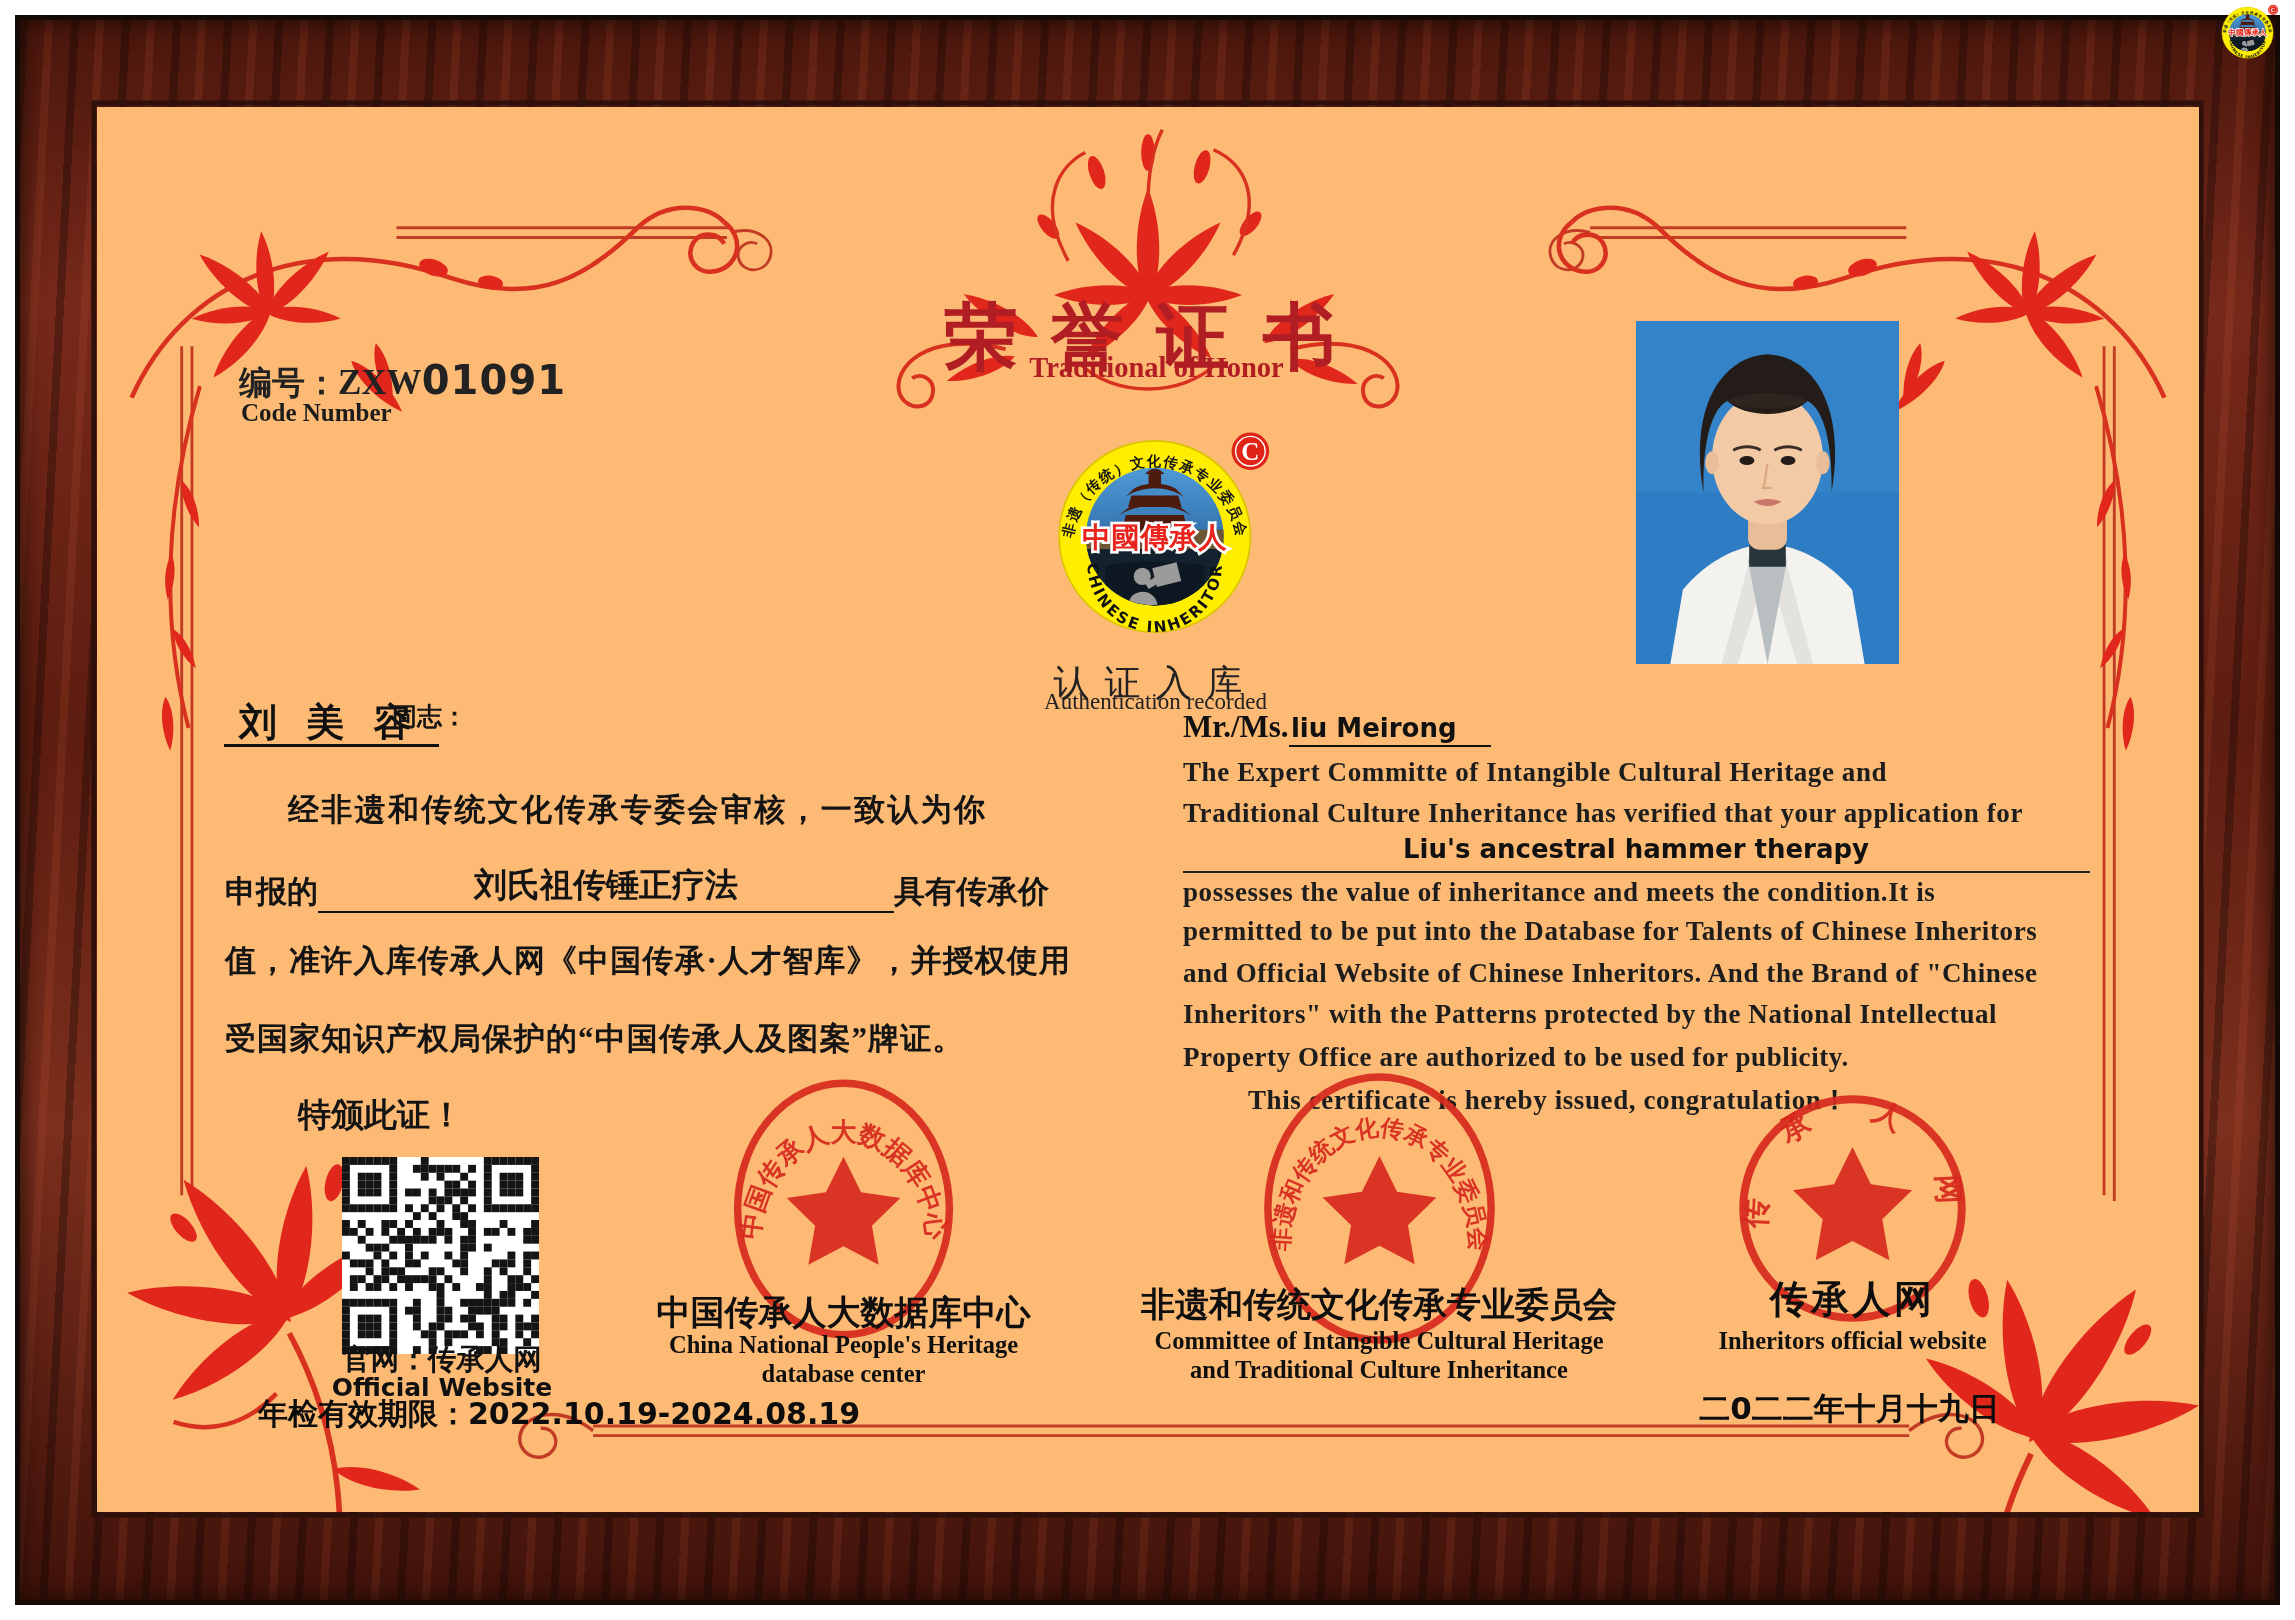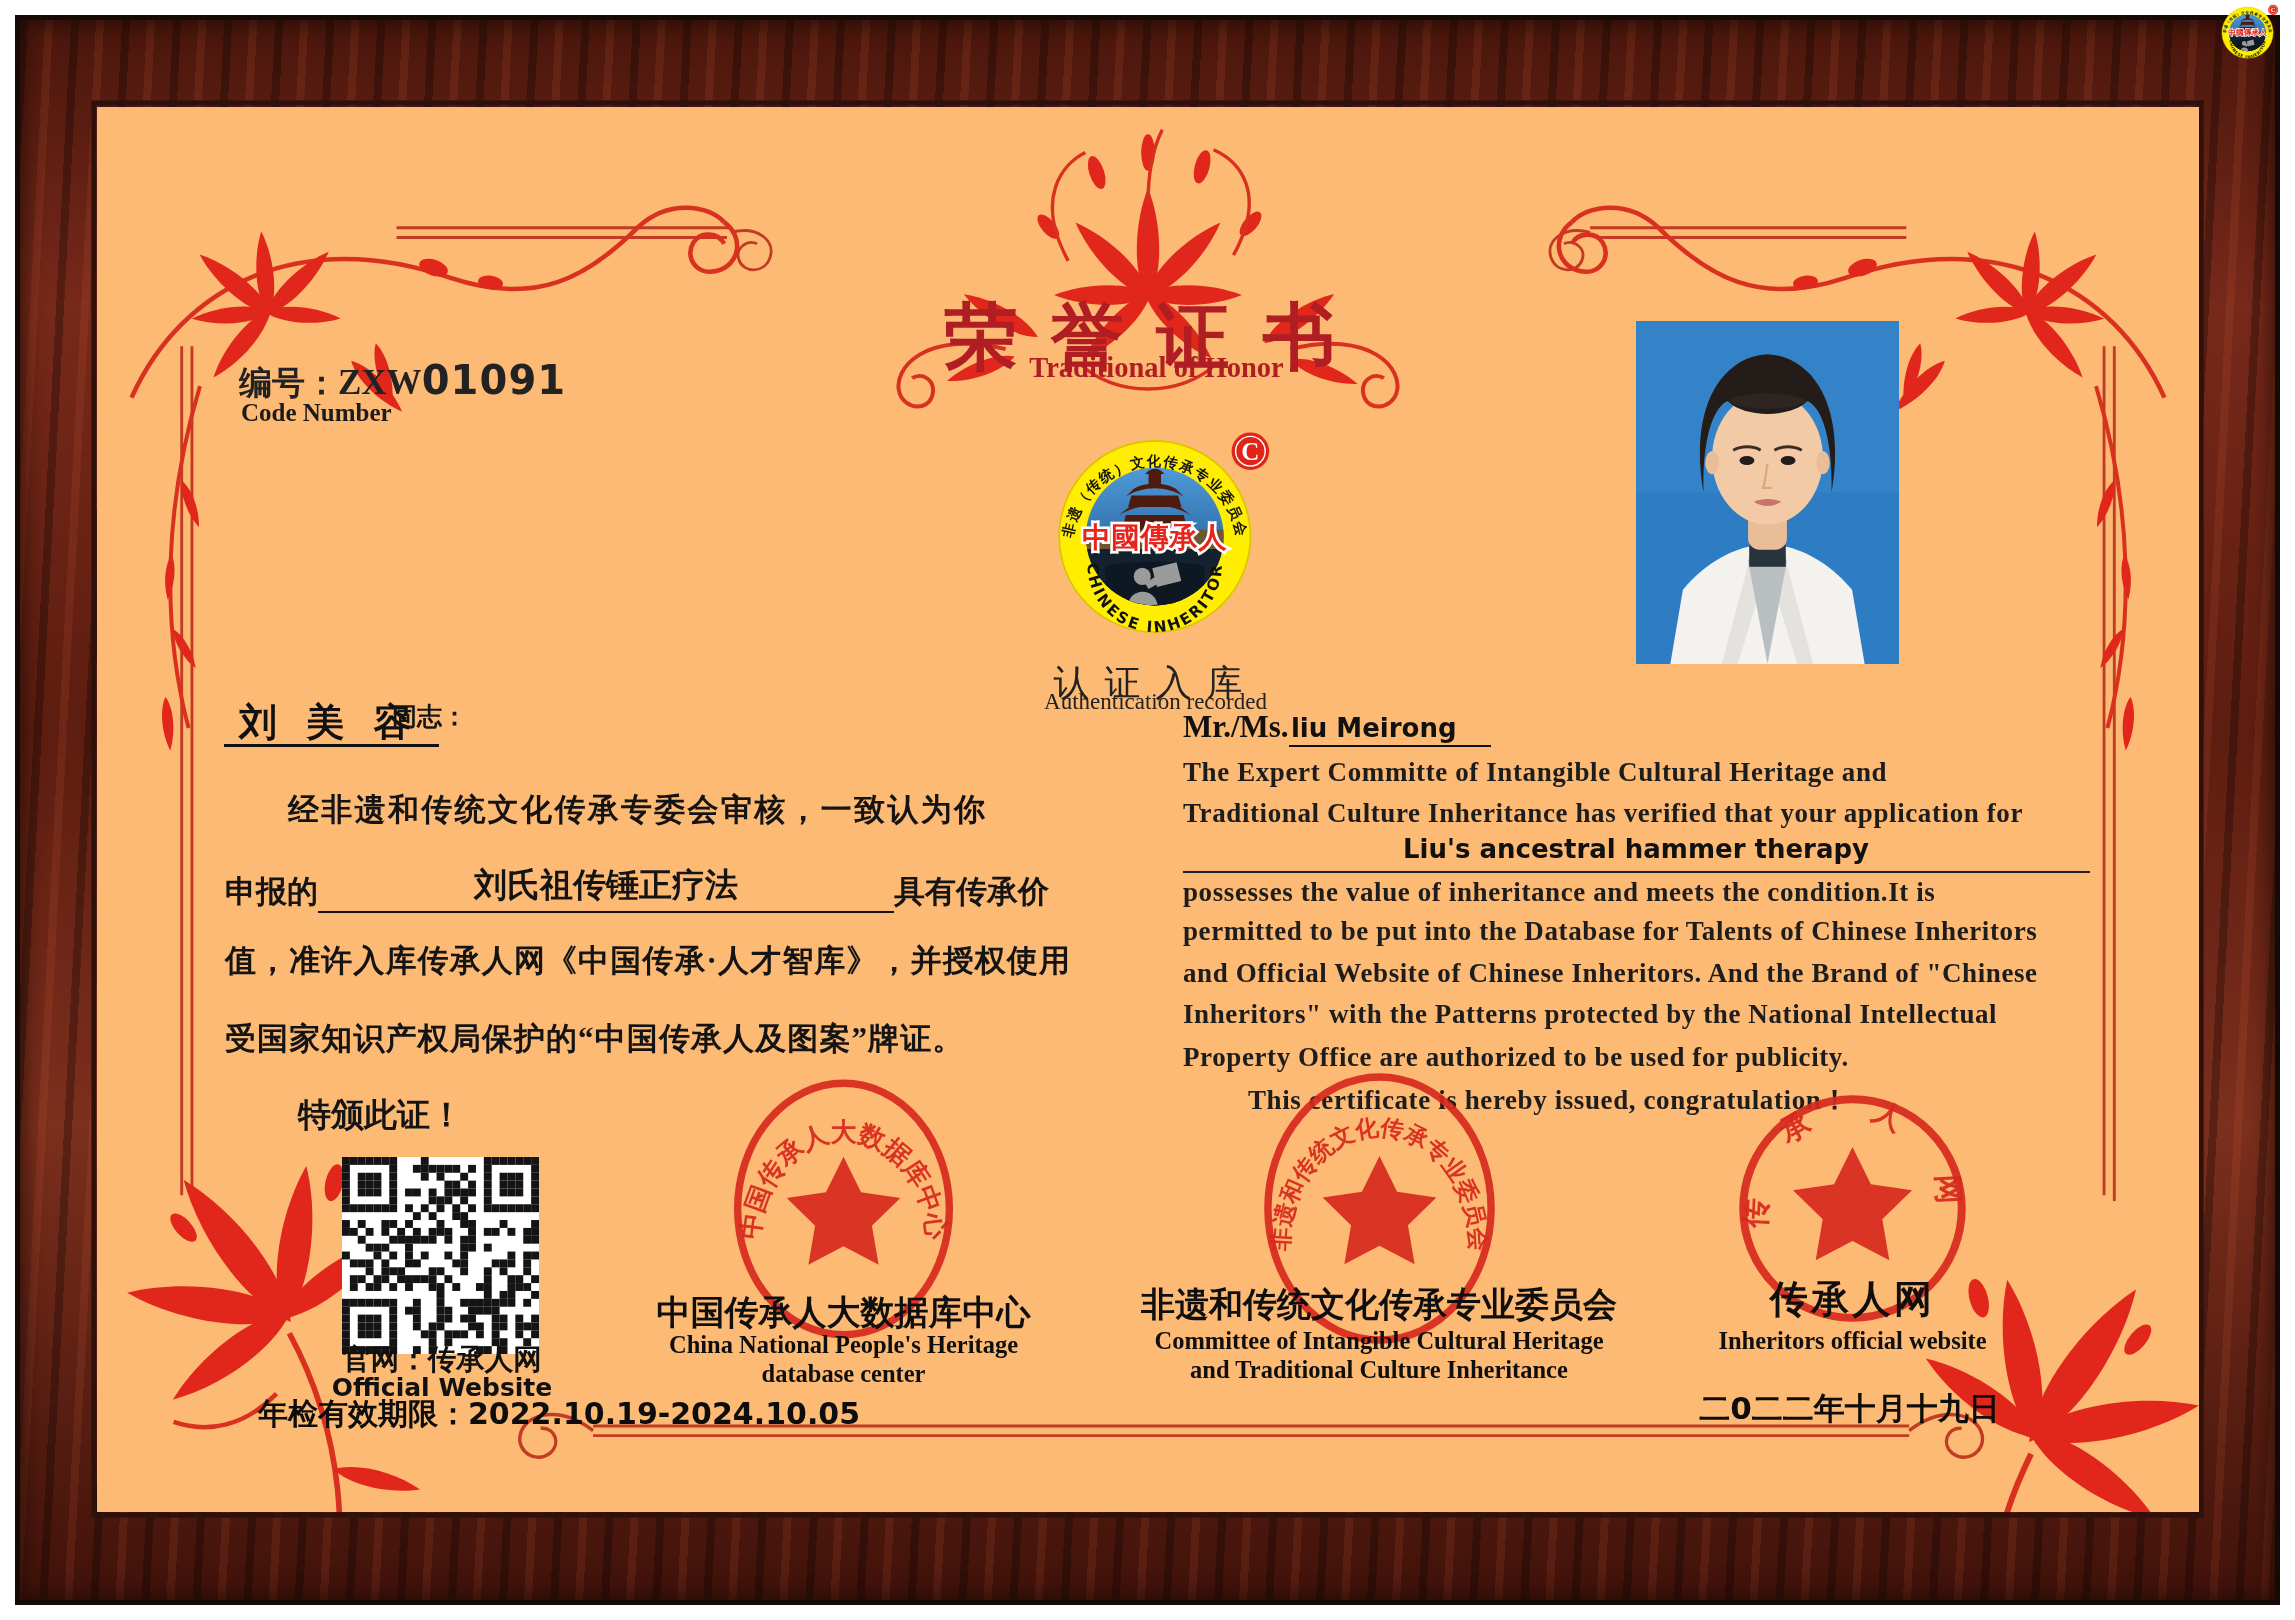--- a/index.html
+++ b/index.html
@@ -587,21 +587,21 @@
           <rect x="79.2" y="316.8" width="13.2" height="13.2"></rect>
           <rect x="118.8" y="316.8" width="13.2" height="13.2"></rect>
           <rect x="145.2" y="316.8" width="13.2" height="13.2"></rect>
           <rect x="224.4" y="316.8" width="13.2" height="13.2"></rect>
           <rect x="237.6" y="316.8" width="13.2" height="13.2"></rect>
           <rect x="264.0" y="316.8" width="13.2" height="13.2"></rect>
         </svg>
     </div>
     <div class="abs qr-cap1 cjk z2">官网：传承人网</div>
     <div class="abs qr-cap2 z2">Official Website</div>
-    <div class="abs validity cjk z2">年检有效期限：2022.10.19-2024.10.05</div>
+    <div class="abs validity cjk z2">年检有效期限：2022.10.19-2024.08.19</div>
 
     <svg class="abs seal seal1 z5" width="239" height="268" viewBox="0 0 420 470">
       <ellipse cx="210" cy="235" rx="186" ry="221" fill="none" stroke="#d7281e" stroke-width="13" opacity="0.92"></ellipse>
       <use href="#starP" transform="translate(210,248) scale(1.05)" fill="#d7281e" opacity="0.92"></use>
       <path id="sArc1" d="M62,295 A148,180 0 1 1 358,295" fill="none"></path>
       <text font-size="46" font-weight="bold" fill="#d7281e" opacity="0.92">
         <textPath href="#sArc1" xlink:href="#sArc1" startOffset="50%" text-anchor="middle">中国传承人大数据库中心</textPath>
       </text>
     </svg>
     <svg class="abs seal seal2 z5" width="251" height="279" viewBox="0 0 440 490">

